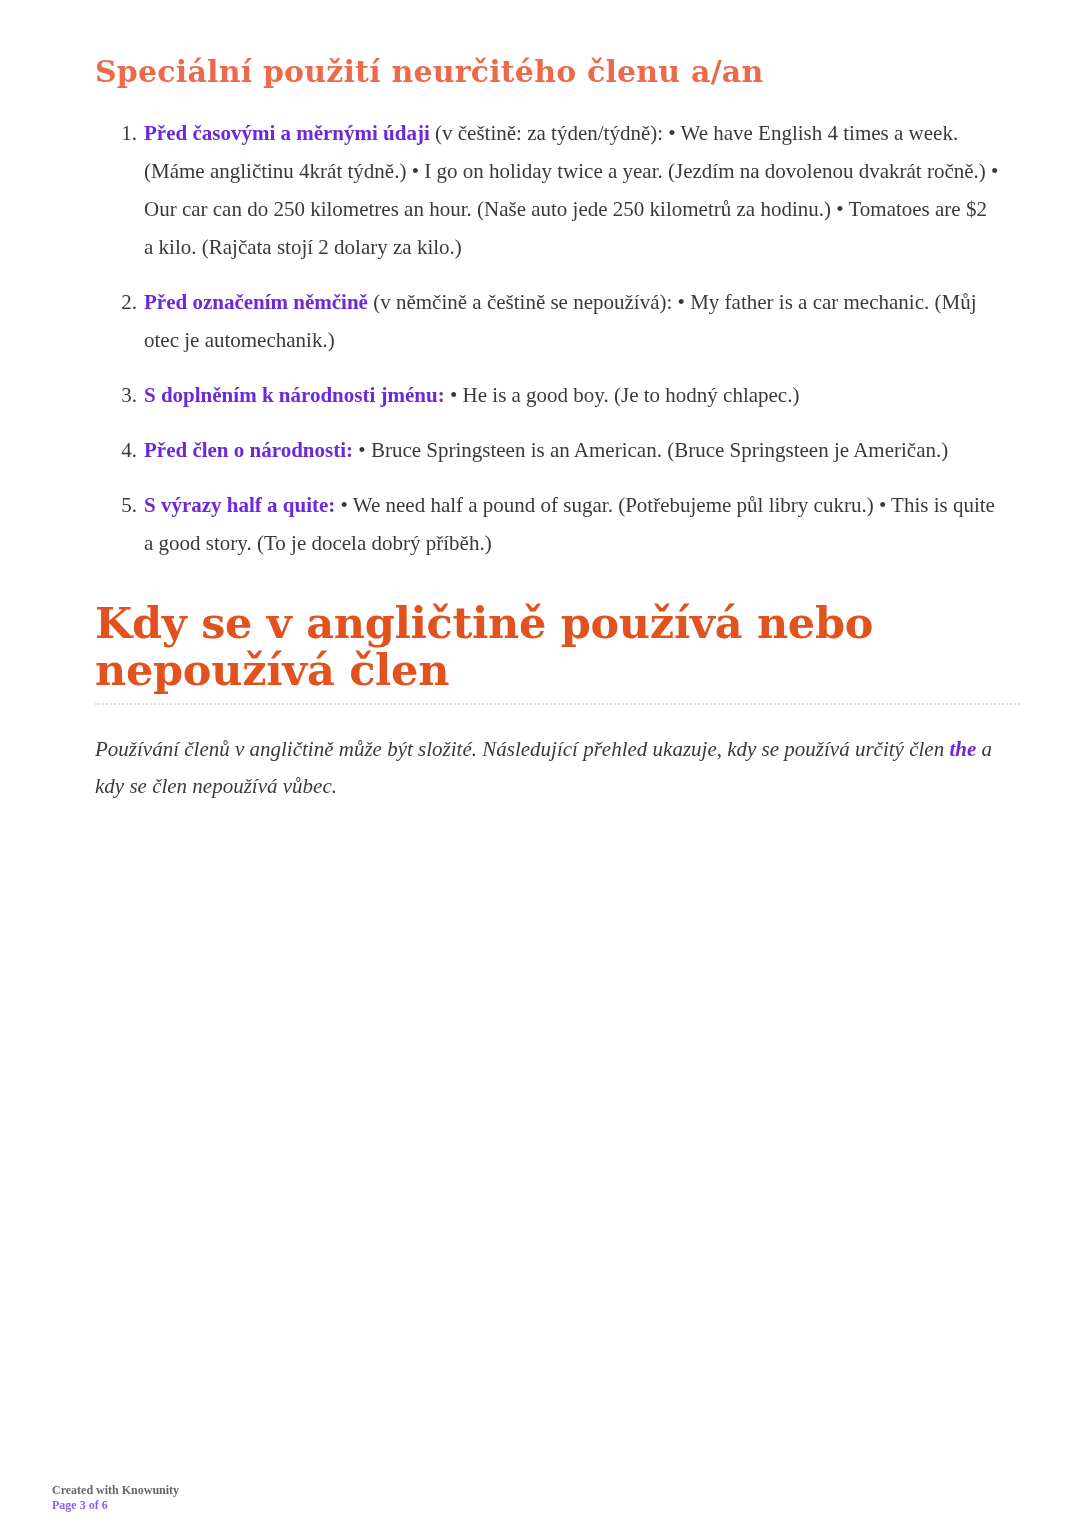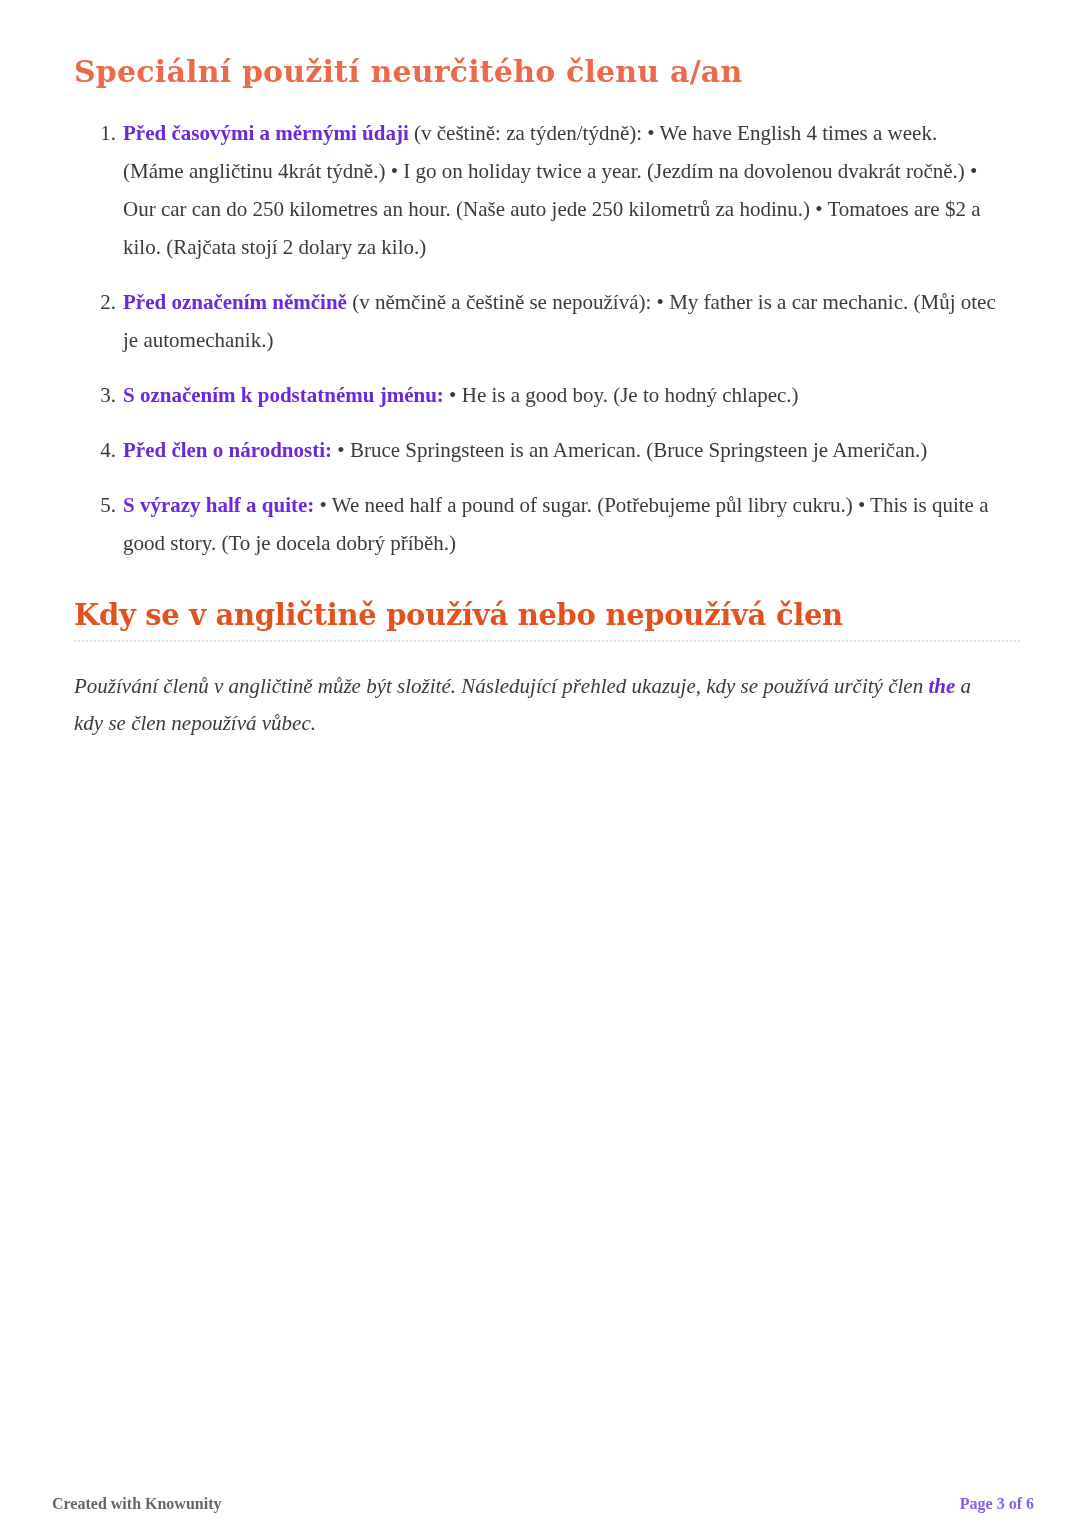--- a/index.html
+++ b/index.html
@@ -14,21 +14,21 @@
     font-family: "Liberation Serif", "DejaVu Serif", serif;
     color: #3a3a3a;
     overflow: hidden;
   }
   .page {
     position: absolute;
     inset: 0;
     background: #ffffff;
   }
   .content {
-    padding: 40px 80px 0 74px;
+    padding: 40px 80px 0 95px;
   }
   .section-heading {
     font-family: "DejaVu Serif", "Liberation Serif", serif;
     font-weight: 700;
     font-size: 30px;
     line-height: 1.2;
     color: #ec694a;
     margin: 14px 0 24px 0;
     letter-spacing: 0.2px;
   }
@@ -54,21 +54,21 @@
   .num-item .item-text {
     flex: 1 1 auto;
   }
   .num-item strong, .intro-paragraph strong {
     font-weight: 700;
     color: #6d28d9;
   }
   .big-heading {
     font-family: "DejaVu Serif", "Liberation Serif", serif;
     font-weight: 700;
-    font-size: 29px;
+    font-size: 43px;
     line-height: 1.1;
     color: #e2521f;
     margin: 38px 0 0 0;
     letter-spacing: -0.3px;
   }
   .dotted-divider {
     border: none;
     border-bottom: 2px dotted #e2e0de;
     margin: 8px -20px 0 0;
     height: 0;
@@ -82,22 +82,23 @@
   }
   .footer {
     position: absolute;
     left: 0;
     right: 0;
     bottom: 14px;
     display: flex;
     justify-content: space-between;
     align-items: baseline;
     padding: 0 46px 0 52px;
-    font-size: 16px;
+    font-size: 12px;
     color: #6b6b6b;
+    flex-direction: column;
   }
   .footer .footer-left {
     font-weight: 700;
     color: #666666;
   }
   .footer .footer-right {
     font-weight: 700;
     color: #8b5cf6;
   }
 </style>
@@ -113,21 +114,21 @@
       <li class="num-item">
         <span class="num">1.</span>
         <span class="item-text"><strong>Před časovými a měrnými údaji</strong> (v češtině: za týden/týdně): • We have English 4 times a week. (Máme angličtinu 4krát týdně.) • I go on holiday twice a year. (Jezdím na dovolenou dvakrát ročně.) • Our car can do 250 kilometres an hour. (Naše auto jede 250 kilometrů za hodinu.) • Tomatoes are $2 a kilo. (Rajčata stojí 2 dolary za kilo.)</span>
       </li>
       <li class="num-item">
         <span class="num">2.</span>
         <span class="item-text"><strong>Před označením němčině</strong> (v němčině a češtině se nepoužívá): • My father is a car mechanic. (Můj otec je automechanik.)</span>
       </li>
       <li class="num-item">
         <span class="num">3.</span>
-        <span class="item-text"><strong>S označením k podstatnému jménu:</strong> • He is a good boy. (Je to hodný chlapec.)</span>
+        <span class="item-text"><strong>S doplněním k národnosti jménu:</strong> • He is a good boy. (Je to hodný chlapec.)</span>
       </li>
       <li class="num-item">
         <span class="num">4.</span>
         <span class="item-text"><strong>Před člen o národnosti:</strong> • Bruce Springsteen is an American. (Bruce Springsteen je Američan.)</span>
       </li>
       <li class="num-item">
         <span class="num">5.</span>
         <span class="item-text"><strong>S výrazy half a quite:</strong> • We need half a pound of sugar. (Potřebujeme půl libry cukru.) • This is quite a good story. (To je docela dobrý příběh.)</span>
       </li>
     </ol>

